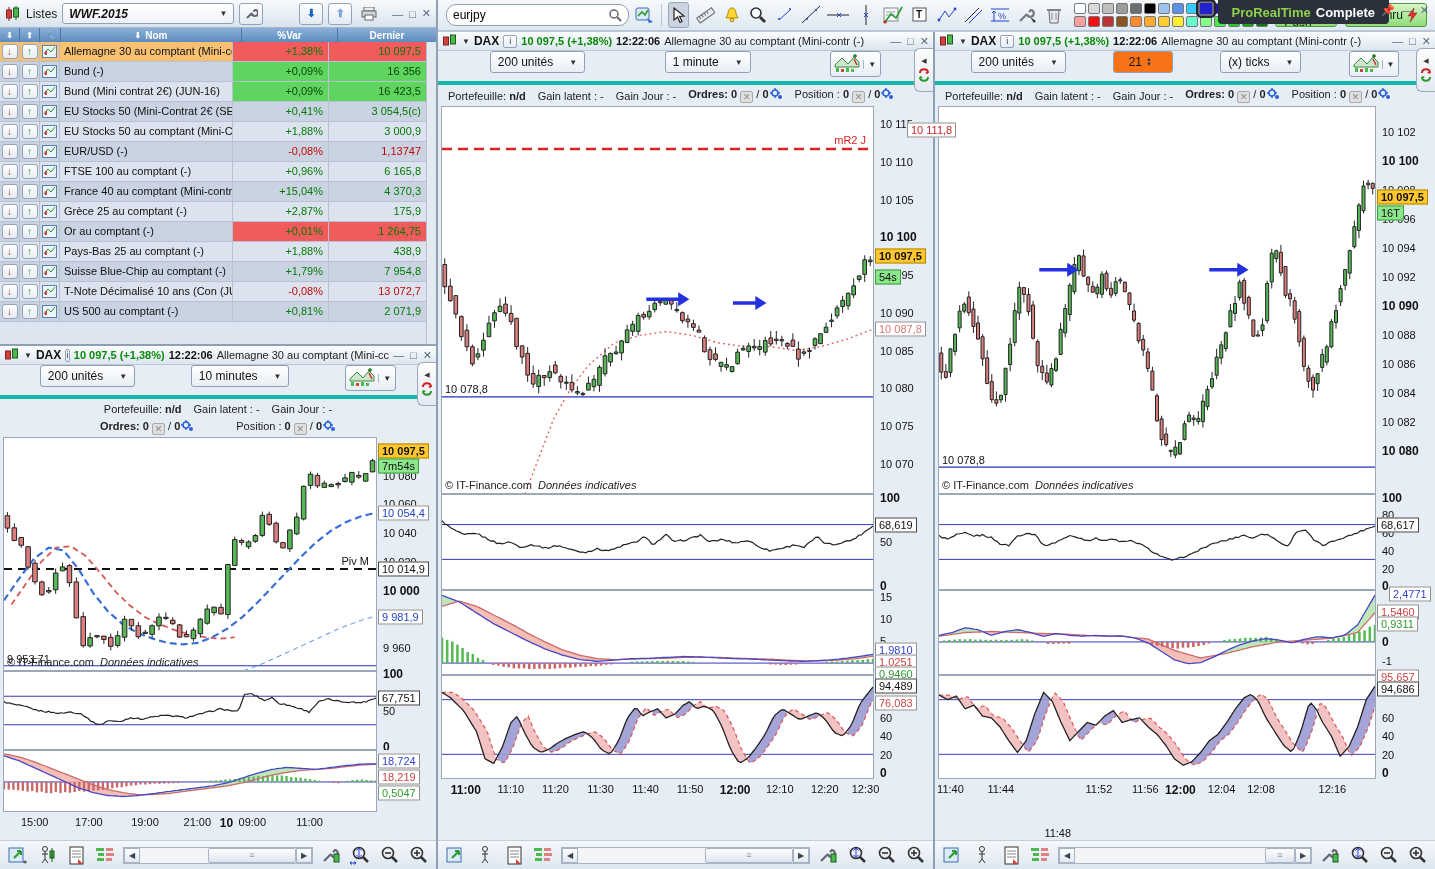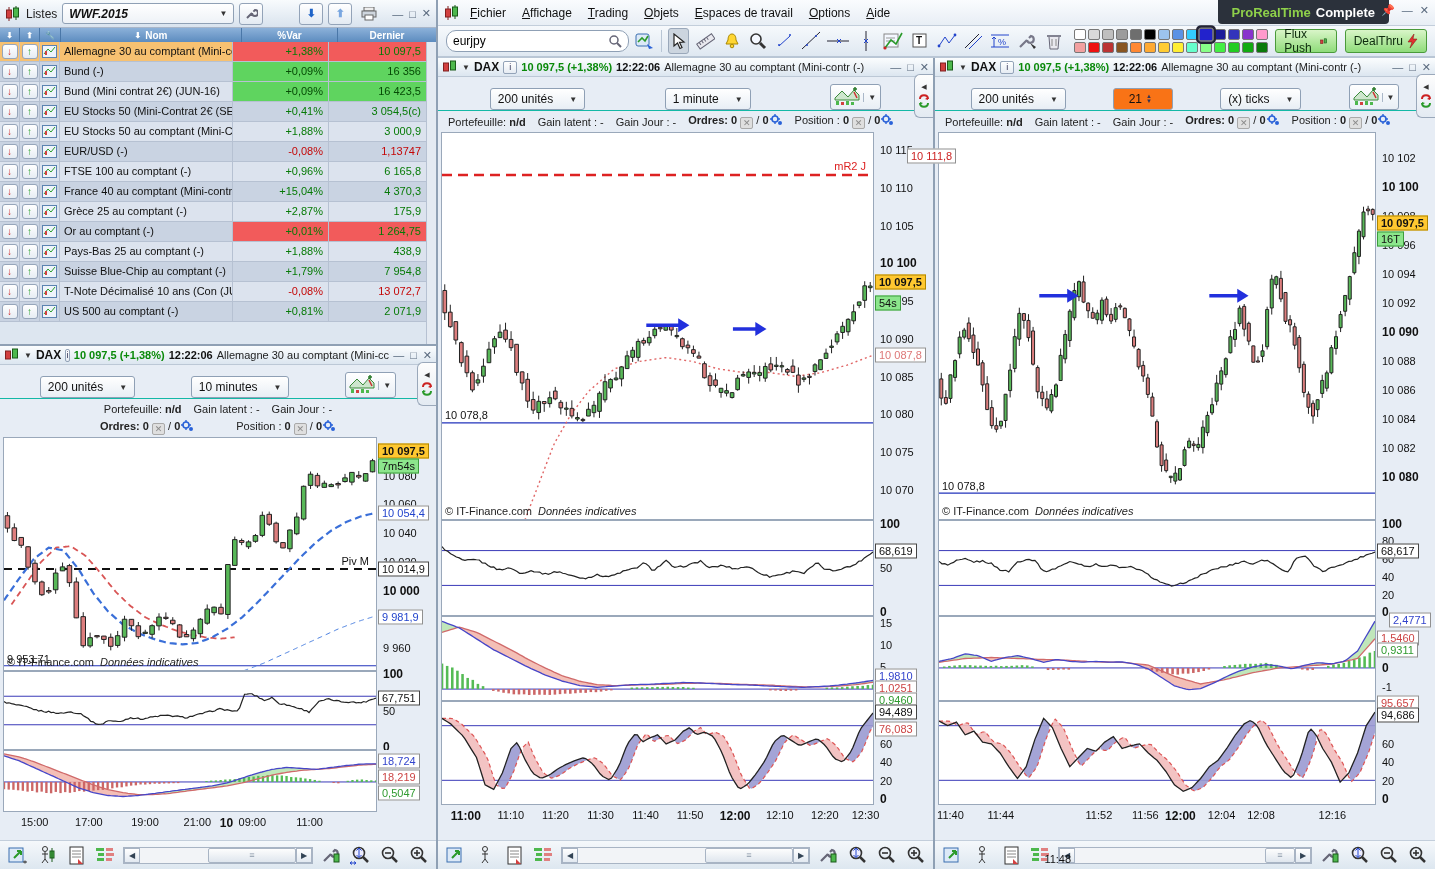--- a/index.html
+++ b/index.html
@@ -35,21 +35,21 @@
   .wl-scroll{width:10px;background:#e4eaf2;border-left:1px solid #b6c1d2}
   
   .chart-window{display:flex;flex-direction:column;background:#e7edf5;position:relative;min-width:0}
   #chart-left{flex:1}
   .ct-bar{height:19px;display:flex;align-items:center;gap:4px;padding:0 4px;background:linear-gradient(#fbfdfe,#dce6f0);border-bottom:1px solid #bcc8d6;white-space:nowrap;overflow:hidden}
   .ct-bar .sym{font-weight:bold;font-size:12px}
   .info-btn{width:14px;height:13px;border:1px solid #93a3b8;border-radius:2px;background:linear-gradient(#fff,#e6ecf3);font-size:9px;display:flex;align-items:center;justify-content:center;color:#335}
   .px-green{color:#0a8a0a;font-weight:bold}
   .t-bold{font-weight:bold}
   .instr{color:#222}
-  .controls{height:34px;display:flex;align-items:flex-end;gap:4px;padding:0 14px;justify-content:space-around;border-bottom:1px solid #14b8a6}
+  .controls{height:34px;display:flex;align-items:flex-start;gap:4px;padding:0 14px;justify-content:space-around;border-bottom:4px solid #14b8a6}
   .dd{height:22px;border:1px solid #8fa0b5;border-radius:3px;background:linear-gradient(#fff,#e8eef5);display:flex;align-items:center;padding:0 7px;gap:16px;font-size:12px}
   .spin{height:22px;width:60px;border:1px solid #8fa0b5;border-radius:3px;background:#f97316;display:flex;align-items:center;justify-content:flex-end;gap:4px;padding:0 20px;font-size:12px}
   .spin .arrows{display:flex;flex-direction:column;font-size:6px;color:#335;line-height:5px}
   .charttype{height:26px;border:1px solid #8fa0b5;border-radius:3px;background:linear-gradient(#fff,#e8eef5);display:flex;align-items:center}
   .charttype .seg1{padding:1px 3px}.charttype .seg2{padding:0 4px;border-left:1px solid #aab7c8;font-size:8px;color:#333}
   .pfrow{display:flex;align-items:center;gap:12px;padding:0 10px;font-size:11px;color:#222;height:21px;white-space:nowrap}
   .pfrow.center{justify-content:center;height:19px}
   .mini-x{display:inline-flex;width:13px;height:12px;background:#dfdfdf;border:1px solid #a9a9a9;border-radius:2px;color:#8a8a8a;font-size:9px;align-items:center;justify-content:center;vertical-align:-2px}
   .plot{flex:0 0 auto;display:flex;flex-direction:column;padding:0 1px}
   .panel{position:relative;background:#e7edf5}
@@ -820,29 +820,20 @@
   <div id="main-col">
     <div id="brand">
       <span class="g">ProRealTime</span>
       <span class="w">Complete</span>
     </div>
     <div id="top-winbtns">
       <span>📌</span>
       <span>—</span>
       <span>✕</span>
     </div>
-    <div id="menubar">
-      <svg class="logo" viewBox="0 0 16 16">
-          <line x1="4" y1="1" x2="4" y2="15" stroke="#802020"></line>
-          <rect x="1.5" y="4" width="5" height="8" fill="#d24040" stroke="#802020"></rect>
-          <line x1="11" y1="0" x2="11" y2="14" stroke="#1a5a1a"></line>
-          <rect x="8.5" y="2" width="5" height="9" fill="#4db84d" stroke="#1a5a1a"></rect>
-        </svg>
-      <span id="menu-items"><span class="menu-item">Fichier</span><span class="menu-item">Affichage</span><span class="menu-item">Trading</span><span class="menu-item">Objets</span><span class="menu-item">Espaces de travail</span><span class="menu-item">Options</span><span class="menu-item">Aide</span></span>
-    </div>
     <div id="toolbar">
       <div id="searchbox">
         <input value="eurjpy" style="">
         <svg width="14" height="14" viewBox="0 0 14 14">
             <circle cx="6" cy="6" r="4" fill="none" stroke="#667" stroke-width="1.5"></circle>
             <line x1="9" y1="9" x2="13" y2="13" stroke="#667" stroke-width="2"></line>
           </svg>
       </div>
       <span class="tool">
           <svg width="20" height="18" viewBox="0 0 20 18">

